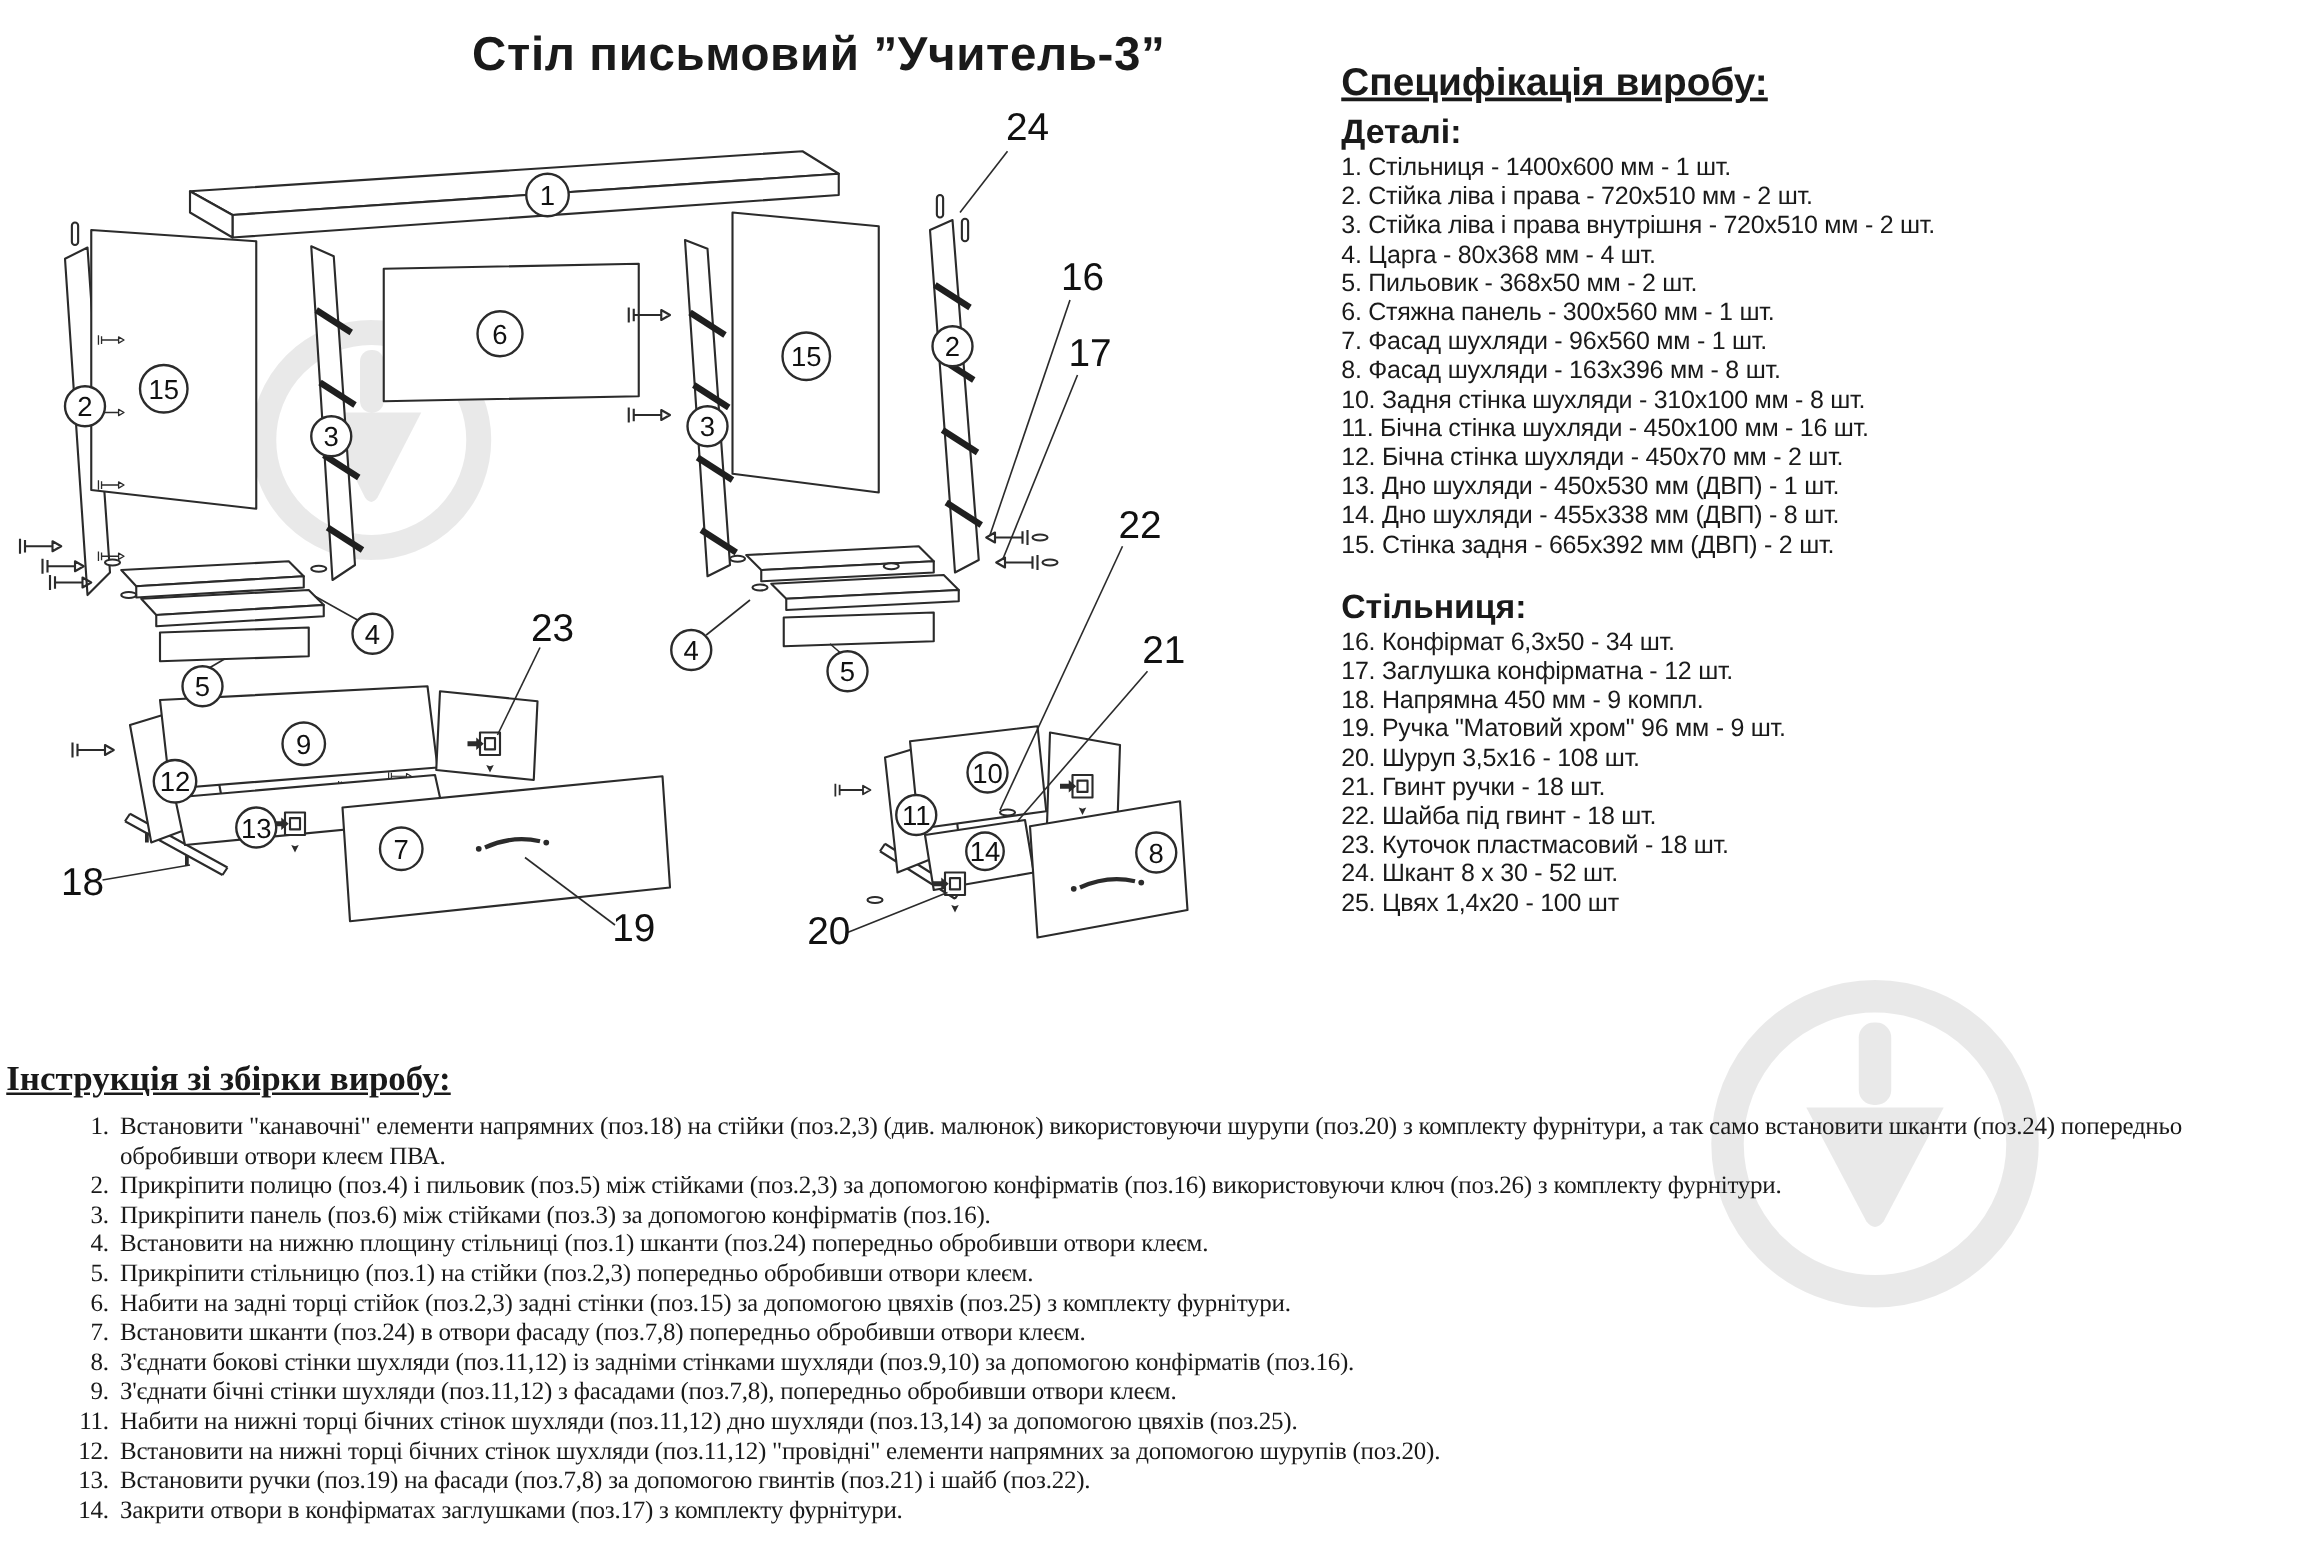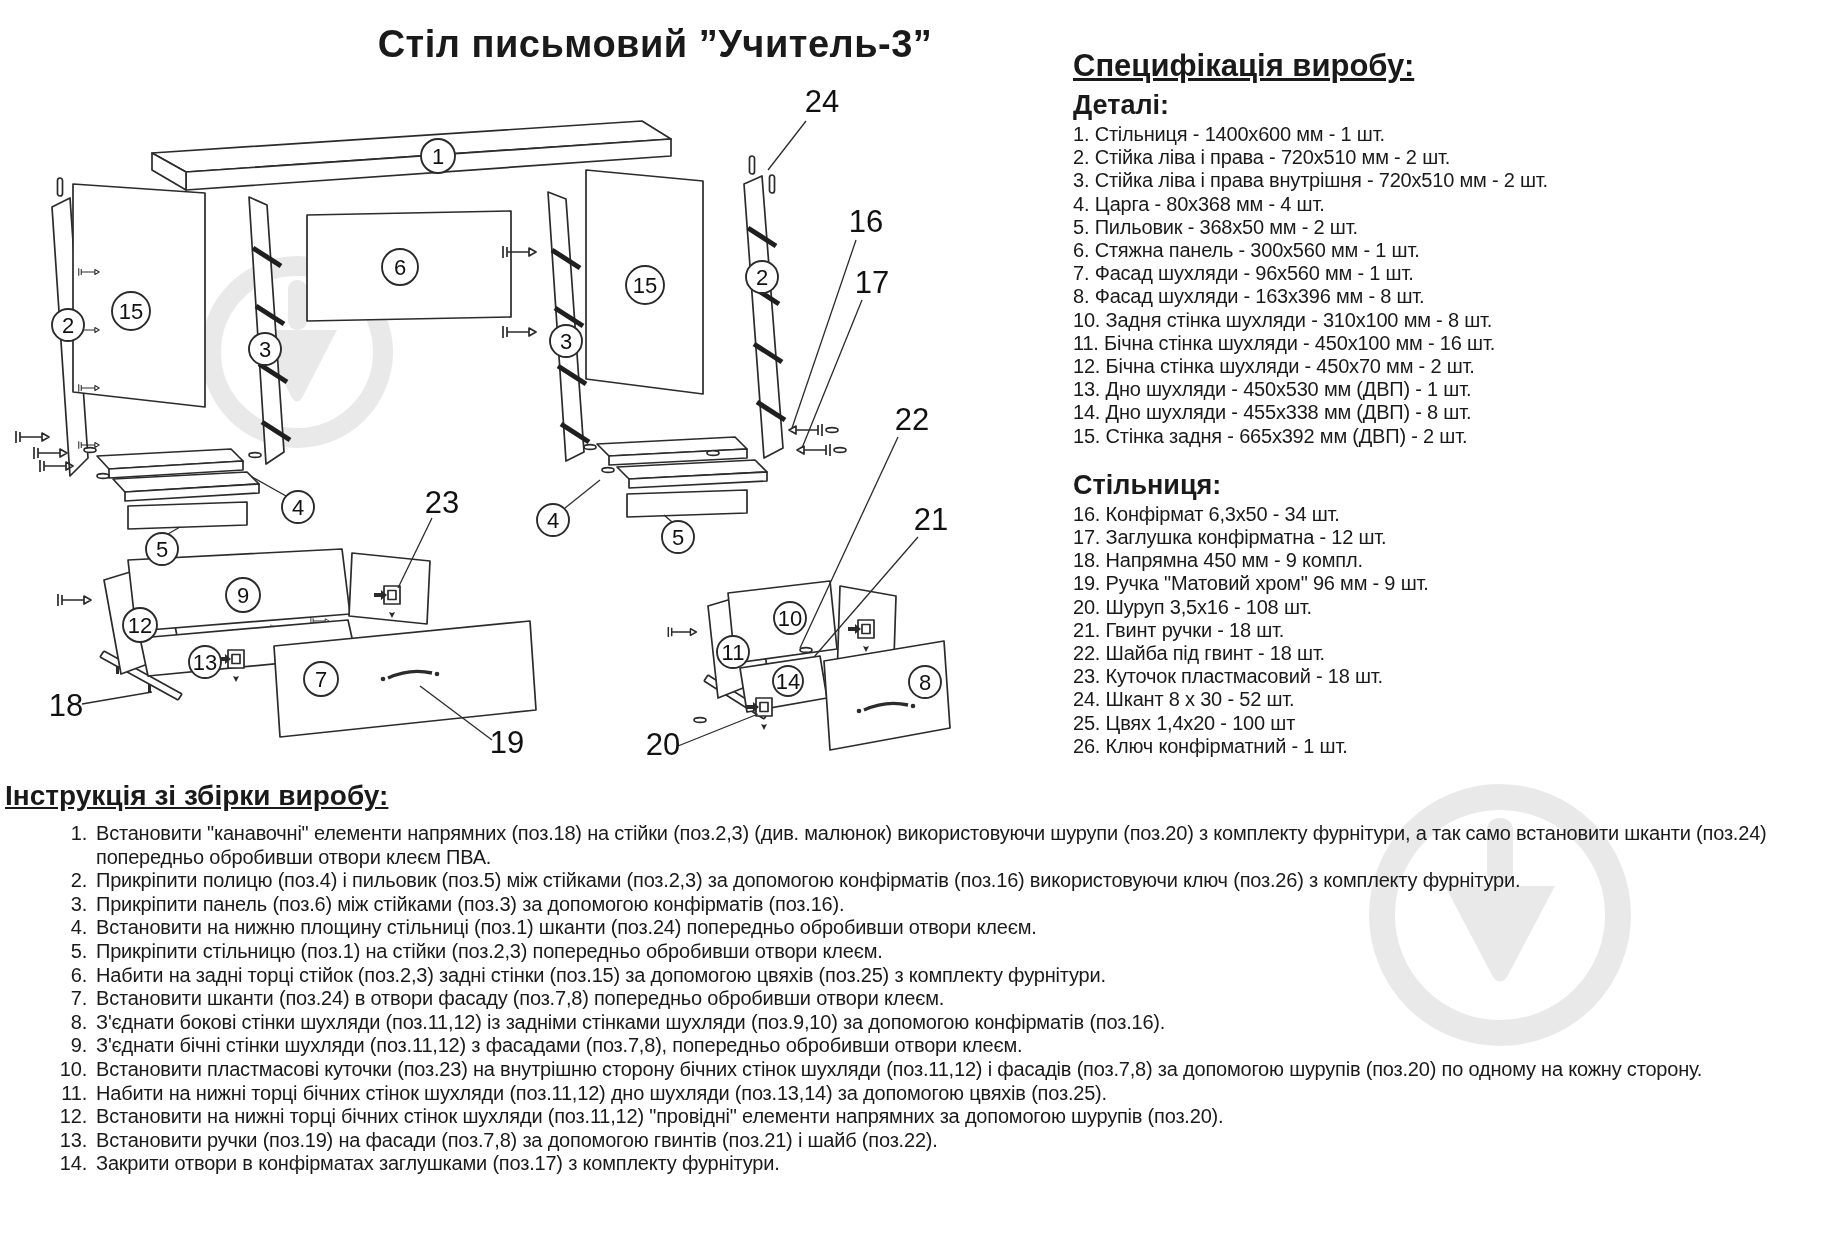--- a/index.html
+++ b/index.html
@@ -10,21 +10,21 @@
          font-size:38px;font-weight:bold;letter-spacing:.5px;}
   #svglayer{left:0;top:0;z-index:0;pointer-events:none;}
   .txt{z-index:2;}
   
   #spec{left:1073px;top:48px;width:740px;}
   #spec .h1{font-size:31px;font-weight:bold;text-decoration:underline;margin:0 0 6px 0;}
   #spec .h2{font-size:27px;font-weight:bold;margin:6px 0 2px 0;}
   #spec .h2.gap{margin-top:22px;}
   .spec-item{font-size:20px;line-height:23.2px;letter-spacing:-0.2px;white-space:nowrap;}
   
-  #instructions{left:5px;top:780px;width:1832px;}
+  #instructions{left:5px;top:848px;width:1832px;font-family:Liberation Serif, serif;}
   #instructions .h1{font-size:28px;font-weight:bold;text-decoration:underline;margin:0 0 10px 0;}
   .ins-row{display:flex;width:1800px;margin-left:32px;}
   .ins-num{flex:0 0 50px;text-align:right;font-size:20px;line-height:23.6px;letter-spacing:-0.2px;}
   .ins-text{flex:1;margin-left:9px;font-size:20px;line-height:23.6px;letter-spacing:-0.2px;}
   
   .p{fill:#fff;stroke:#2b2b2b;stroke-width:1.7;stroke-linejoin:round;}
   .ln{stroke:#2b2b2b;stroke-width:1.7;fill:none;stroke-linejoin:round;}
   .rail{stroke:#1f1f1f;stroke-width:5;fill:none;}
   .co{fill:#fff;stroke:#2b2b2b;stroke-width:1.9;}
   .cn{font:22px "Liberation Sans",sans-serif;fill:#111;text-anchor:middle;}
@@ -354,21 +354,20 @@
   <div class="spec-item">16. Конфірмат 6,3х50 - 34 шт.</div>
   <div class="spec-item">17. Заглушка конфірматна - 12 шт.</div>
   <div class="spec-item">18. Напрямна 450 мм - 9 компл.</div>
   <div class="spec-item">19. Ручка "Матовий хром" 96 мм - 9 шт.</div>
   <div class="spec-item">20. Шуруп 3,5х16 - 108 шт.</div>
   <div class="spec-item">21. Гвинт ручки - 18 шт.</div>
   <div class="spec-item">22. Шайба під гвинт - 18 шт.</div>
   <div class="spec-item">23. Куточок пластмасовий - 18 шт.</div>
   <div class="spec-item">24. Шкант 8 х 30 - 52 шт.</div>
   <div class="spec-item">25. Цвях 1,4х20 - 100 шт</div>
-  <div class="spec-item">26. Ключ конфірматний - 1 шт.</div>
 </div>
 
 <div id="instructions" class="abs txt">
   <div class="h1">Інструкція зі збірки виробу:</div>
   <div class="ins-row">
       <span class="ins-num">1.</span>
       <span class="ins-text">Встановити "канавочні" елементи напрямних (поз.18) на стійки (поз.2,3) (див. малюнок) використовуючи шурупи (поз.20) з комплекту фурнітури, а так само встановити шканти (поз.24) попередньо обробивши отвори клеєм ПВА.</span>
     </div>
   <div class="ins-row">
       <span class="ins-num">2.</span>
@@ -396,24 +395,20 @@
     </div>
   <div class="ins-row">
       <span class="ins-num">8.</span>
       <span class="ins-text">З'єднати бокові стінки шухляди (поз.11,12) із задніми стінками шухляди (поз.9,10) за допомогою конфірматів (поз.16).</span>
     </div>
   <div class="ins-row">
       <span class="ins-num">9.</span>
       <span class="ins-text">З'єднати бічні стінки шухляди (поз.11,12) з фасадами (поз.7,8), попередньо обробивши отвори клеєм.</span>
     </div>
   <div class="ins-row">
-      <span class="ins-num">10.</span>
-      <span class="ins-text">Встановити пластмасові куточки (поз.23) на внутрішню сторону бічних стінок шухляди (поз.11,12) і фасадів (поз.7,8) за допомогою шурупів (поз.20) по одному на кожну сторону.</span>
-    </div>
-  <div class="ins-row">
       <span class="ins-num">11.</span>
       <span class="ins-text">Набити на нижні торці бічних стінок шухляди (поз.11,12) дно шухляди (поз.13,14) за допомогою цвяхів (поз.25).</span>
     </div>
   <div class="ins-row">
       <span class="ins-num">12.</span>
       <span class="ins-text">Встановити на нижні торці бічних стінок шухляди (поз.11,12) "провідні" елементи напрямних за допомогою шурупів (поз.20).</span>
     </div>
   <div class="ins-row">
       <span class="ins-num">13.</span>
       <span class="ins-text">Встановити ручки (поз.19) на фасади (поз.7,8) за допомогою гвинтів (поз.21) і шайб (поз.22).</span>

